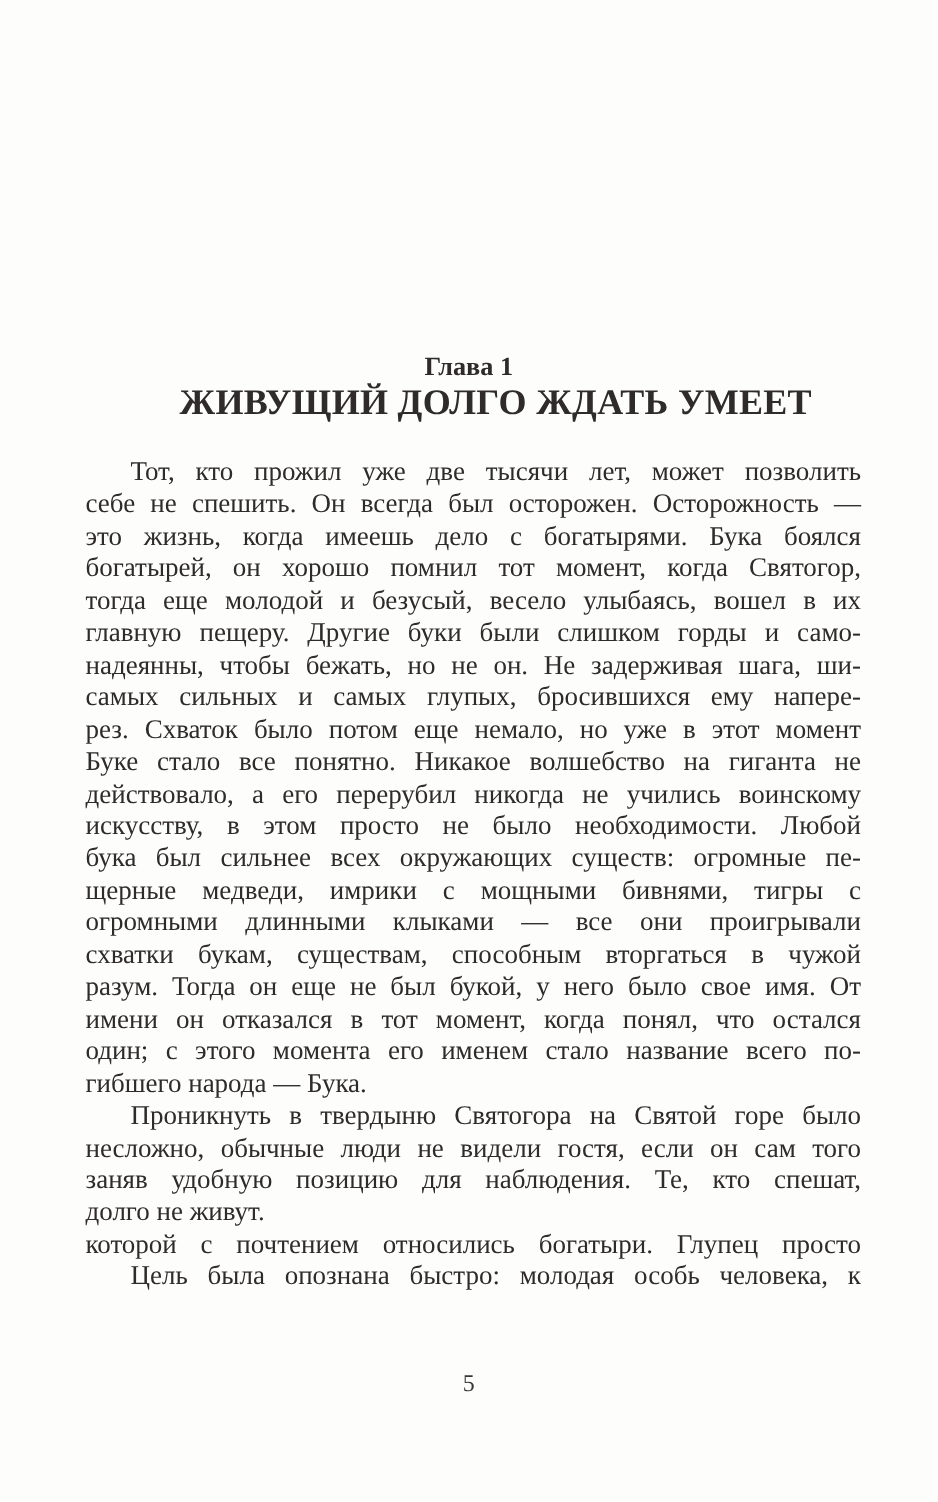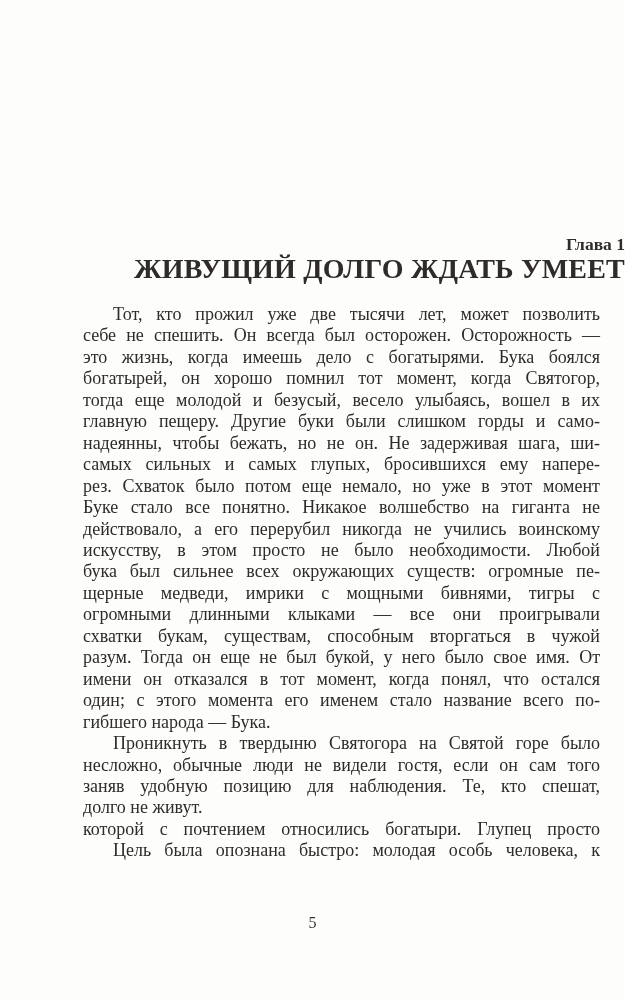--- a/index.html
+++ b/index.html
@@ -14,39 +14,38 @@
     background: #fdfdfc;
     color: #2e2b29;
     font-family: "Liberation Serif", "DejaVu Serif", serif;
     overflow: hidden;
   }
   .heading {
     position: absolute;
     top: 233px;
     left: 0;
     width: 625px;
-    text-align: right;
+    text-align: center;
     font-weight: bold;
   }
   .chapter-label {
     font-size: 17.5px;
     line-height: 23px;
   }
   .chapter-title {
-    font-size: 28px;
+    font-size: 24px;
     line-height: 26px;
     letter-spacing: 0.2px;
     margin-left: 36px;
   }
   .body-text {
     position: absolute;
     top: 304px;
     left: 57px;
     width: 517px;
-    margin-left: 26px;
   }
   .line {
     font-size: 18px;
     line-height: 21.45px;
     text-align: justify;
     text-align-last: justify;
     white-space: normal;
   }
   .line.first {
     text-indent: 30px;

